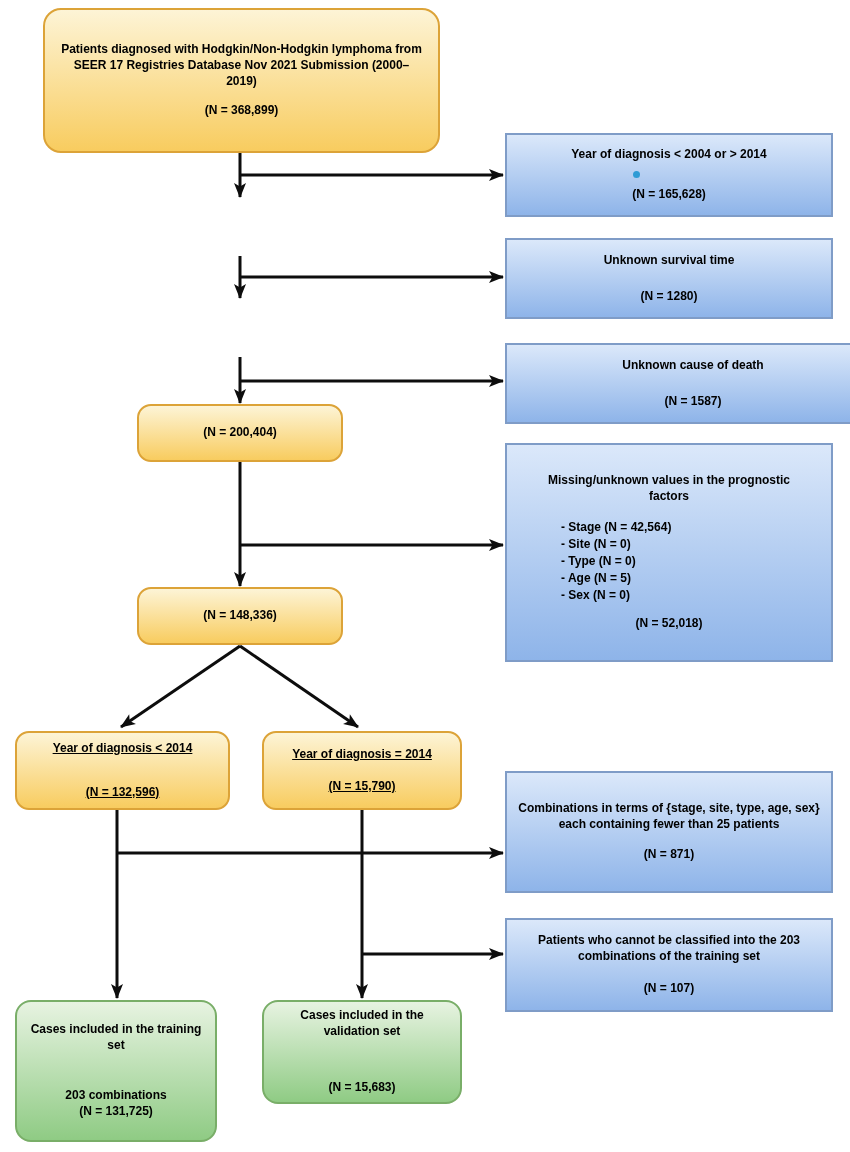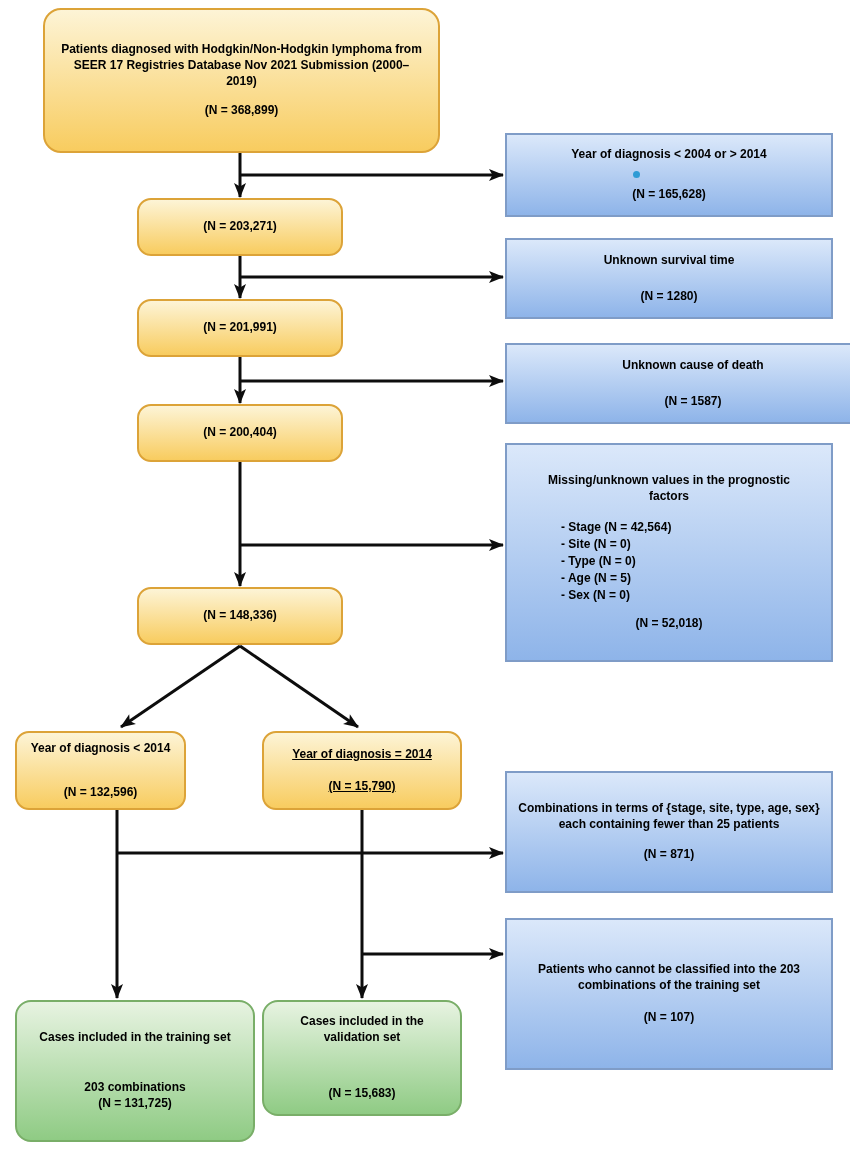--- a/index.html
+++ b/index.html
@@ -43,37 +43,31 @@
 </head>
 <body>
 
 <div id="canvas">
 
   <div class="box yellow big source" style="left:43px;top:8px;width:397px;height:145px;padding:0 16px;">
     <div>Patients diagnosed with Hodgkin/Non-Hodgkin lymphoma from SEER 17 Registries Database Nov 2021 Submission (2000–2019)</div>
     <div class="n">(N = 368,899)</div>
   </div>
 
-  <div class="box yellow" style="left:137px;top:198px;width:206px;height:58px;">
-    <div>(N = 203,271)</div>
-  </div>
 
-  <div class="box yellow" style="left:137px;top:299px;width:206px;height:58px;">
-    <div>(N = 201,991)</div>
-  </div>
 
   <div class="box yellow" style="left:137px;top:404px;width:206px;height:58px;">
     <div>(N = 200,404)</div>
   </div>
 
   <div class="box yellow" style="left:137px;top:587px;width:206px;height:58px;">
     <div>(N = 148,336)</div>
   </div>
 
-  <div class="box yellow" style="left:15px;top:731px;width:171px;height:79px;padding:0 4px;">
+  <div class="box yellow" style="left:15px;top:731px;width:215px;height:79px;padding:0 4px;text-decoration:underline;">
     <div>Year of diagnosis &lt; 2014</div>
     <div class="n" style="margin-top:28px;">(N = 132,596)</div>
   </div>
 
   <div class="box yellow" style="left:262px;top:731px;width:200px;height:79px;padding:0 4px;text-decoration:underline;">
     <div>Year of diagnosis = 2014</div>
     <div class="n" style="margin-top:16px;">(N = 15,790)</div>
   </div>
 
   <div class="box blue excl-year" style="left:505px;top:133px;width:328px;height:84px;padding:0 10px;">
@@ -102,32 +96,32 @@
       <div>- Sex (N = 0)</div>
     </div>
     <div class="n">(N = 52,018)</div>
   </div>
 
   <div class="box blue" style="left:505px;top:771px;width:328px;height:122px;padding:16px 6px;">
     <div>Combinations in terms of {stage, site, type, age, sex} each containing fewer than 25 patients</div>
     <div class="n" style="margin-top:14px;">(N = 871)</div>
   </div>
 
-  <div class="box blue" style="left:505px;top:918px;width:328px;height:152px;padding:0 3px;">
+  <div class="box blue" style="left:505px;top:918px;width:328px;height:94px;padding:0 3px;">
     <div>Patients who cannot be classified into the 203 combinations of the training set</div>
     <div class="n" style="margin-top:16px;">(N = 107)</div>
   </div>
 
-  <div class="box green" style="left:15px;top:1000px;width:240px;height:142px;padding:16px 12px;">
+  <div class="box green" style="left:15px;top:1000px;width:202px;height:142px;padding:16px 12px;">
     <div>Cases included in the training set</div>
     <div class="sub">203 combinations</div>
     <div class="n">(N = 131,725)</div>
   </div>
 
-  <div class="box green final-valid" style="left:262px;top:1000px;width:200px;height:116px;padding:0 12px;">
+  <div class="box green final-valid" style="left:262px;top:1000px;width:200px;height:104px;padding:0 12px;">
     <div>Cases included in the validation set</div>
     <div class="n">(N = 15,683)</div>
   </div>
 
   <svg id="arrow-layer" width="850" height="1152">
     <defs>
       <marker id="ah" markerUnits="userSpaceOnUse" markerWidth="18" markerHeight="14" refX="15" refY="7" orient="auto">
         <path d="M1,1 L16,7 L1,13 L4.5,7 Z" fill="#0D0D0D"></path>
       </marker>
     </defs>

